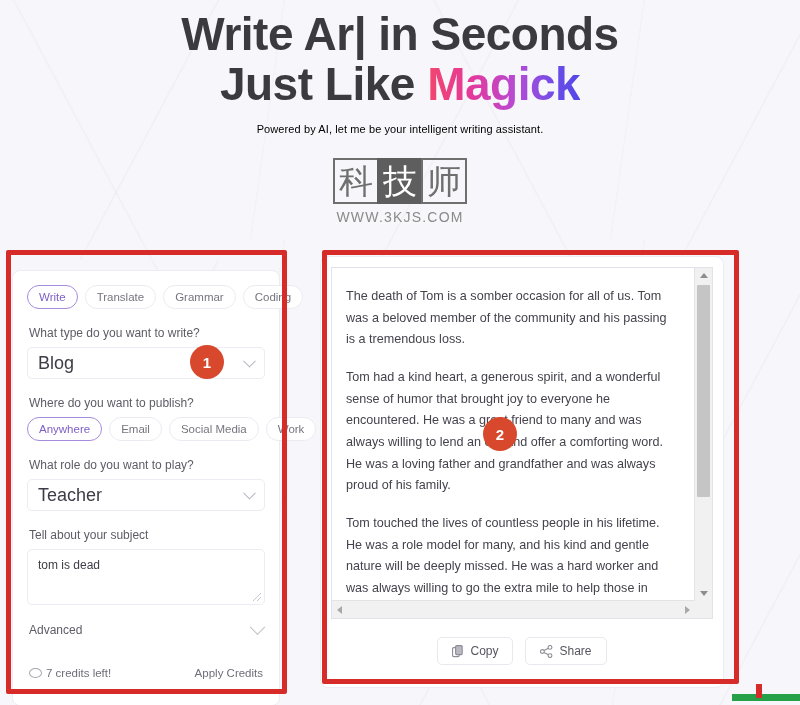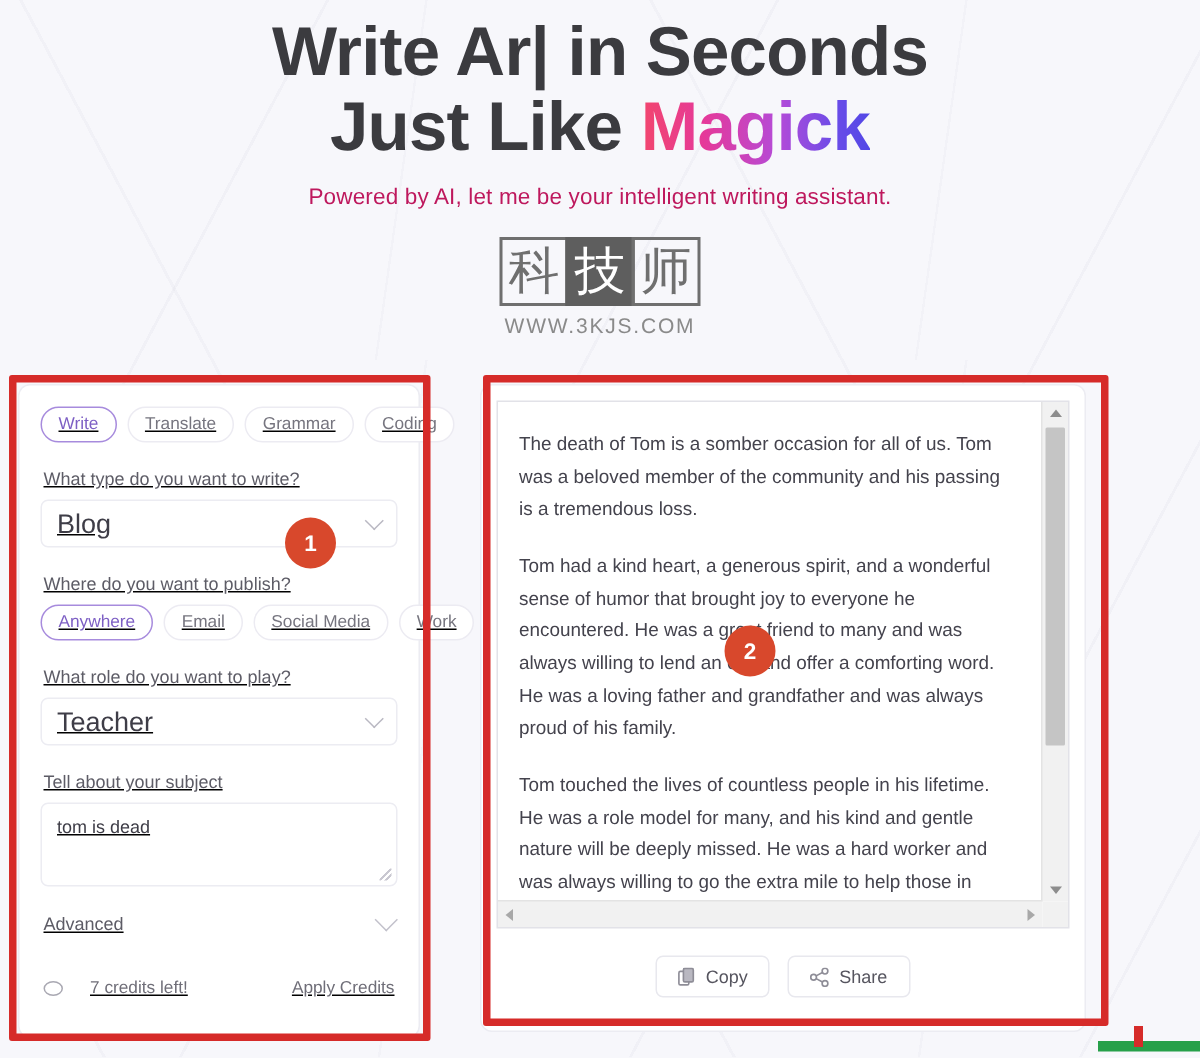--- a/index.html
+++ b/index.html
@@ -46,22 +46,22 @@
   .headline .line2 { display: block; margin-top: 2px; }
   .magick {
     background-image: linear-gradient(90deg, #f2466d 0%, #e5399a 28%, #b44bd8 60%, #6a4ce8 85%, #5247e6 100%);
     -webkit-background-clip: text;
     background-clip: text;
     color: transparent;
     -webkit-text-fill-color: transparent;
   }
   .subhead {
     margin: 14px 0 0 0;
-    font-size: 15px;
-    color: #be185d;
+    font-size: 11px;
+    color: #000000;
     letter-spacing: .1px;
   }
 
   
   .logo-wrap {
     position: absolute;
     top: 158px; left: 0; right: 0;
     text-align: center;
   }
   .logo-chars {
@@ -97,24 +97,23 @@
 
   
   .card {
     position: absolute;
     background: #ffffff;
     border: 1px solid #ececf2;
     border-radius: 8px;
     box-sizing: border-box;
   }
   .card-left {
-    left: 12px; top: 256px;
+    left: 12px; top: 270px;
     width: 268px; height: 436px;
     padding: 14px 14px 10px 14px;
-    text-decoration: underline;
   }
   .card-right {
     left: 320px; top: 256px;
     width: 404px; height: 432px;
     padding: 10px;
   }
 
   
   .pill-row {
     display: flex;
@@ -234,21 +233,21 @@
   .credits-row {
     display: flex;
     align-items: center;
     justify-content: space-between;
     margin-top: 16px;
     padding: 0 2px;
   }
   .credits-left {
     display: flex;
     align-items: center;
-    gap: 18px;
+    gap: 4px;
     font-size: 11.5px;
     color: #6f6e78;
   }
   .coin {
     width: 11px; height: 8px;
     border: 1.3px solid #a9a8b2;
     border-radius: 50%;
   }
   .apply-credits {
     font-size: 11.5px;

